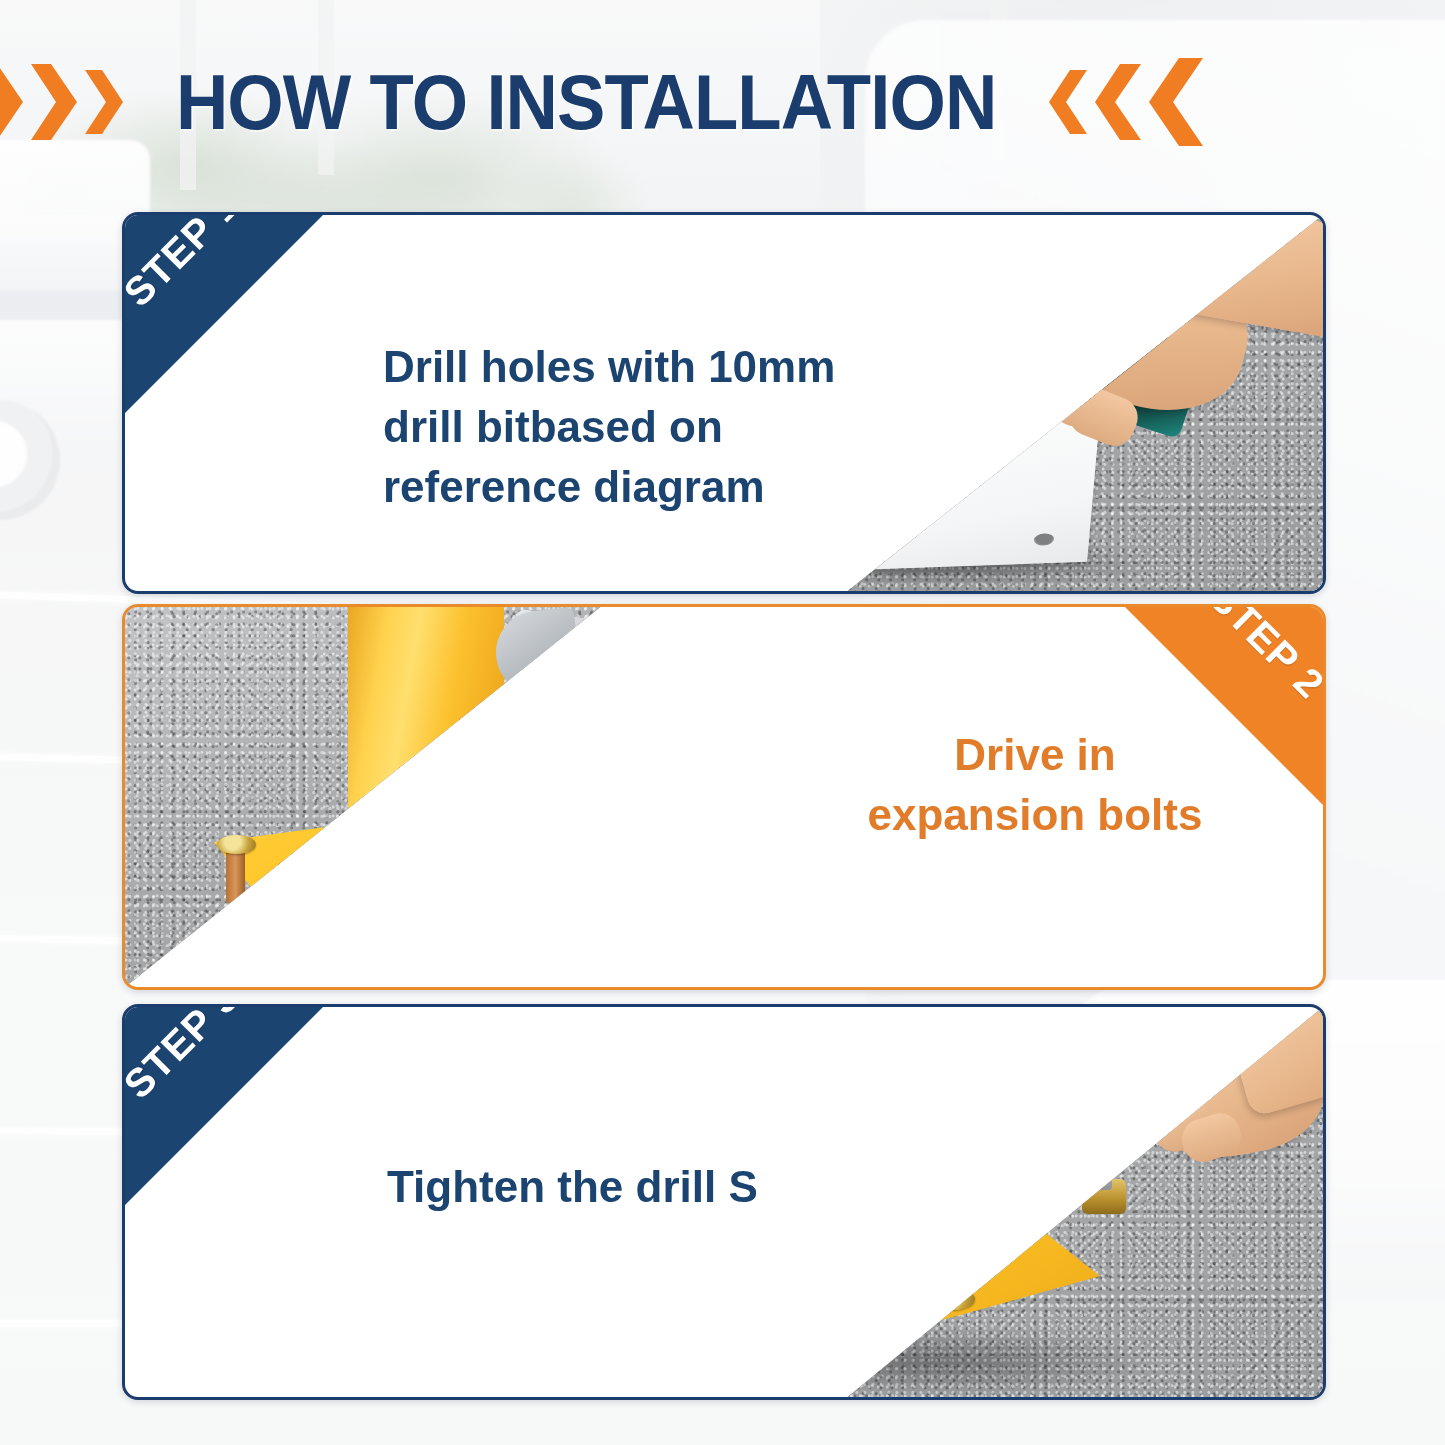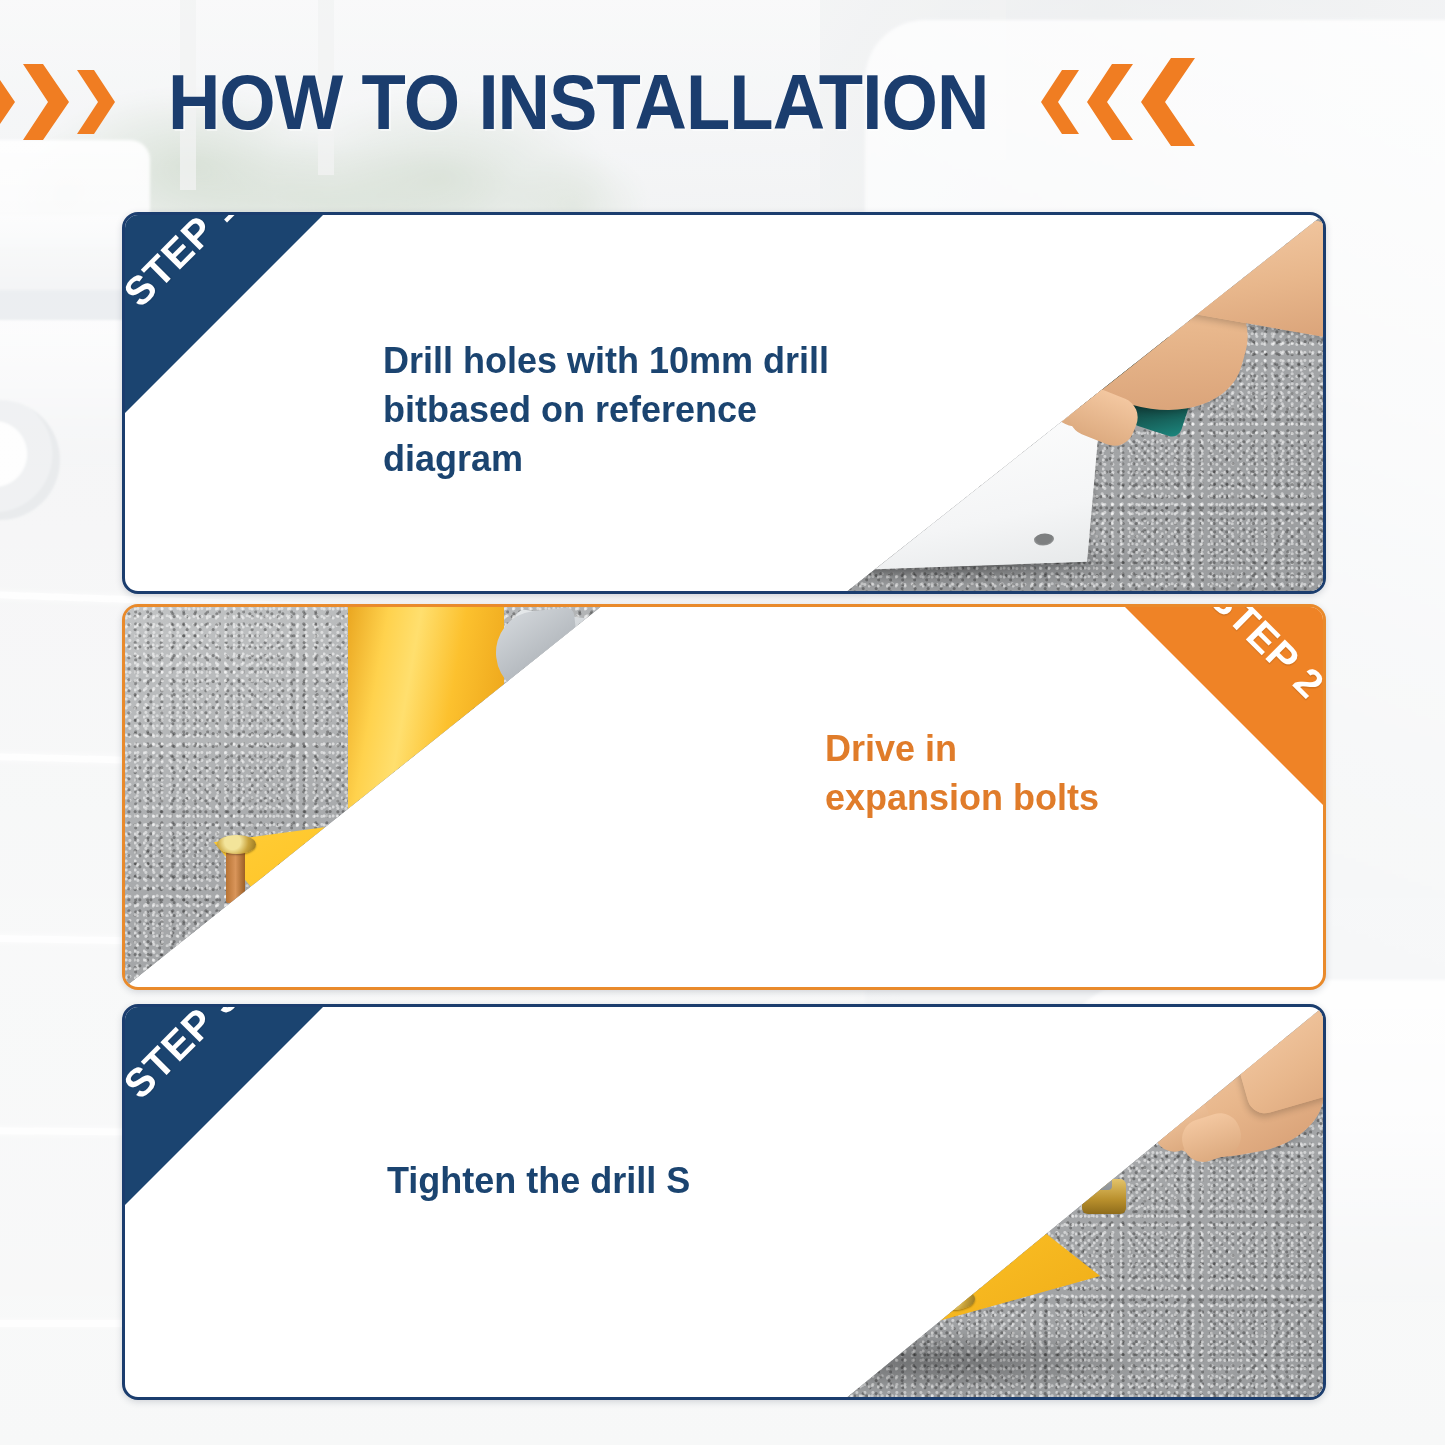--- a/index.html
+++ b/index.html
@@ -88,21 +88,21 @@
     background: radial-gradient(circle at 46% 46%, #ffffff 0 20%, #f3f5f6 21% 48%, #e4e7ea 49% 72%, #dcdfe2 73% 100%);
     filter: blur(1.6px); opacity: .9;
   }
   .bg-whitewash {
     position: absolute; inset: 0;
     background: linear-gradient(rgba(255,255,255,.42), rgba(255,255,255,.55));
   }
 
   
   .header {
-    position: absolute; left: 4px; top: 42px; width: 1148px; height: 120px;
+    position: absolute; left: 12px; top: 42px; width: 1148px; height: 120px;
     display: flex; align-items: center; justify-content: center; gap: 20px;
   }
   .chev-group { display: flex; align-items: center; gap: 4px; }
   .page-title {
     font-family: "Liberation Sans Narrow", "Liberation Sans", sans-serif;
     font-weight: bold;
     font-size: 78px;
     letter-spacing: -1px;
     color: #1b3d6e;
     white-space: nowrap;
@@ -167,28 +167,28 @@
   .corner-tl .corner-label {
     left: 6px; top: 62px; transform: rotate(-45deg); transform-origin: left center;
   }
   .corner-tr .corner-label {
     right: 6px; top: 62px; transform: rotate(45deg); transform-origin: right center;
   }
 
   
   .step-text {
     position: absolute; z-index: 3;
-    font-size: 36px; font-weight: bold; line-height: 1.36;
+    font-size: 44px; font-weight: bold; line-height: 1.36;
     white-space: pre-line;
   }
   .text-navy { color: #1b4470; }
   .text-orange { color: #e07c2a; }
 
   #p1text { left: 258px; top: 122px; width: 470px; text-align: left; }
-  #p2text { left: 700px; top: 118px; width: 420px; }
+  #p2text { left: 700px; top: 118px; width: 420px; text-align: center; }
   #p3text { left: 262px; top: 150px; width: 560px; text-align: left; }
 
   
   .scene { position: absolute; inset: 0; overflow: hidden; }
 
   
   .plate-white {
     position: absolute; left: 22%; top: 54%; width: 47%; height: 40%;
     background: linear-gradient(170deg,#ffffff 0%,#f4f5f6 70%,#e7e9ea 100%);
     transform: skewX(-7deg) rotate(-2deg);

